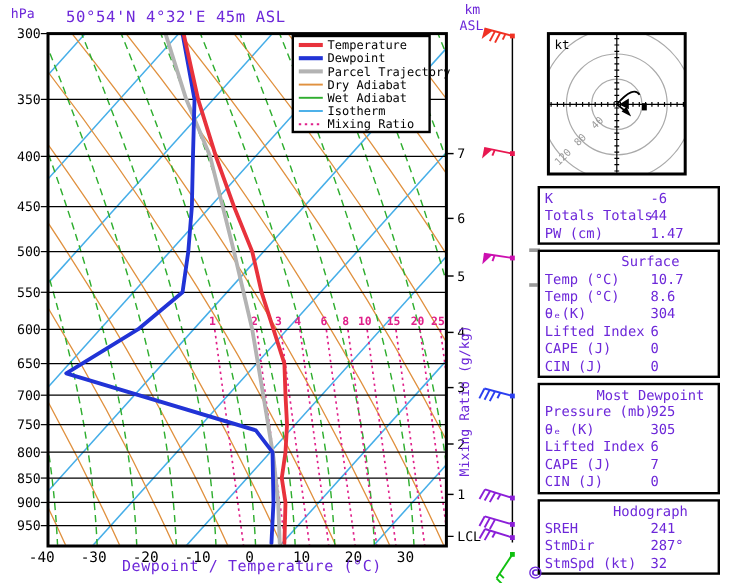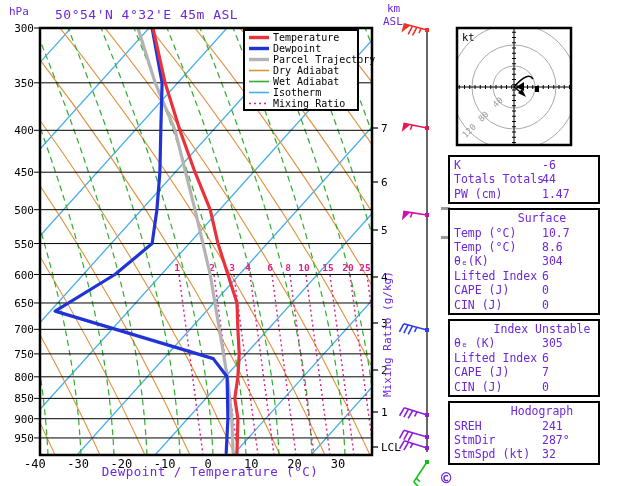--- a/index.html
+++ b/index.html
@@ -365,21 +365,25 @@
         <div class="trow">
           <span class="tlab">CAPE (J)</span>
           <span class="tval">0</span>
         </div>
         <div class="trow">
           <span class="tlab">CIN (J)</span>
           <span class="tval">0</span>
         </div>
       </div>
       <div class="tbox">
-        <div class="thead">Index Unstable</div>
+        <div class="thead">Most Dewpoint</div>
+        <div class="trow">
+          <span class="tlab">Pressure (mb)</span>
+          <span class="tval">925</span>
+        </div>
         <div class="trow">
           <span class="tlab">θₑ (K)</span>
           <span class="tval">305</span>
         </div>
         <div class="trow">
           <span class="tlab">Lifted Index</span>
           <span class="tval">6</span>
         </div>
         <div class="trow">
           <span class="tlab">CAPE (J)</span>

